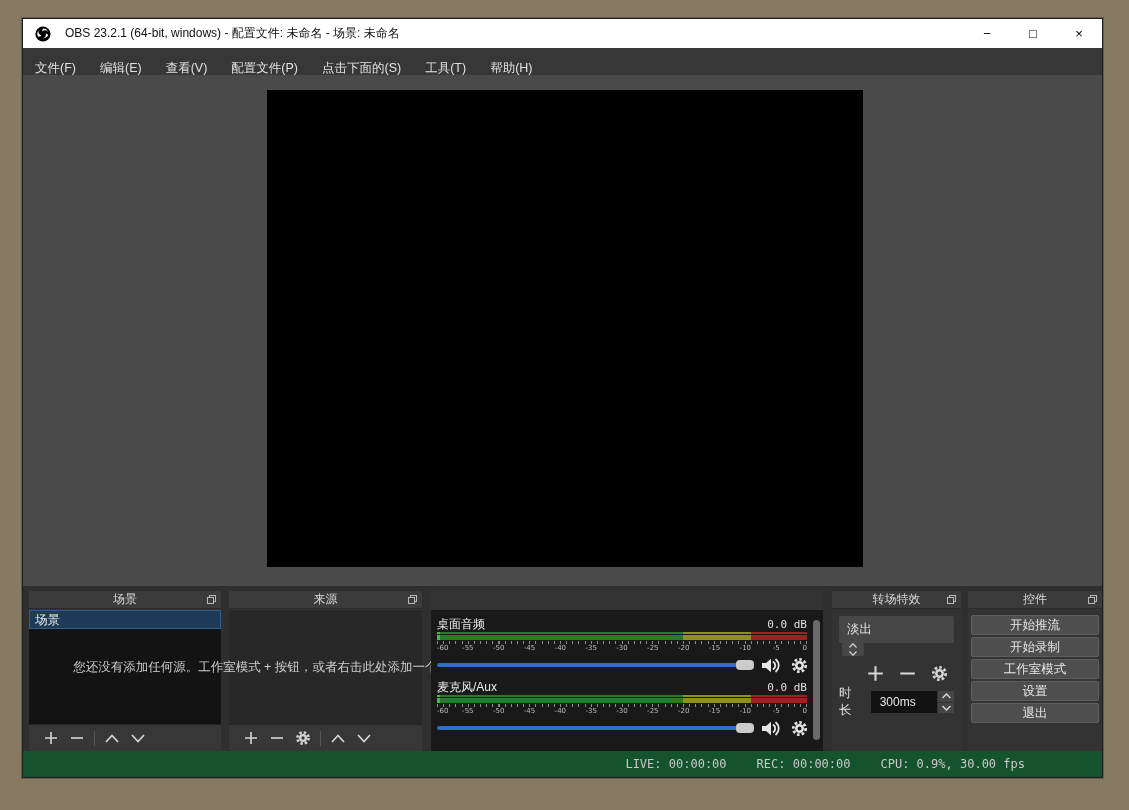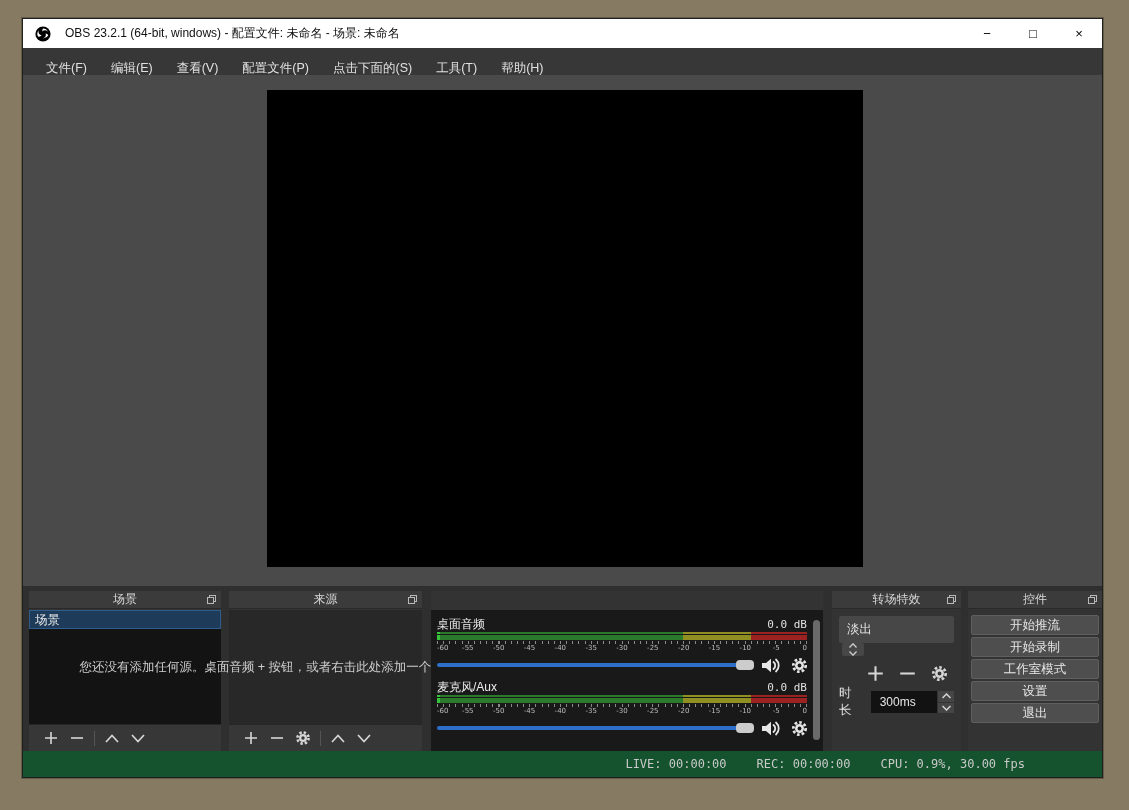--- a/index.html
+++ b/index.html
@@ -15,21 +15,21 @@
   .titlebar { position:absolute; left:0; top:0; width:100%; height:29px; background:#ffffff;
               display:flex; align-items:center; }
   .obs-logo { margin-left:12px; flex:0 0 auto; }
   .title-text { margin-left:14px; font-size:12px; color:#111; white-space:nowrap; }
   .win-controls { position:absolute; right:0; top:0; height:29px; display:flex; }
   .win-btn { width:46px; height:29px; display:flex; align-items:center; justify-content:center;
              font-size:13px; color:#000; cursor:default; }
 
   
   .menubar { position:absolute; left:0; top:29px; width:100%; height:40px; background:#373737;
-             display:flex; align-items:center; padding-left:11px; }
+             display:flex; align-items:center; padding-left:0; }
   .menu-item { color:#e0e0e0; font-size:12.5px; padding:5px 12px; white-space:nowrap; }
 
   
   .preview { position:absolute; left:0; top:56px; width:100%; height:511px; background:#4a4a4a; }
   .canvas { position:absolute; left:244px; top:15px; width:596px; height:477px; background:#000; }
 
   
   .panel { position:absolute; top:572px; height:160px; background:#333333; }
   .panel-header { position:relative; height:18px; background:#3b3b3b; border-bottom:1px solid #2a2a2a;
                   display:flex; align-items:center; justify-content:center; }
@@ -192,21 +192,21 @@
         <span class="panel-title">来源</span>
         <span class="float-icon">
           <svg width="9" height="9" viewBox="0 0 9 9">
               <rect x="2.5" y="0.5" width="6" height="6" fill="none" stroke="#b8b8b8"></rect>
               <rect x="0.5" y="2.5" width="6" height="6" fill="#3b3b3b" stroke="#b8b8b8"></rect>
             </svg>
         </span>
       </div>
       <div class="sources-body">
         <div class="src-line">您还没有添加任何源。</div>
-        <div class="src-line">桌面音频 + 按钮，</div>
+        <div class="src-line">工作室模式 + 按钮，</div>
         <div class="src-line">或者右击此处添加一个。</div>
         <div class="src-icons">
           <span>
             <svg width="26" height="24" viewBox="0 0 26 24">
                 <rect x="1" y="2" width="24" height="20" rx="4" fill="#e4e4e4"></rect>
                 <circle cx="17" cy="8.5" r="2.4" fill="#282828"></circle>
                 <path d="M4 19 l7-8 5 6 3-3 3 5z" fill="#282828"></path>
               </svg>
             </span>
           <span>

